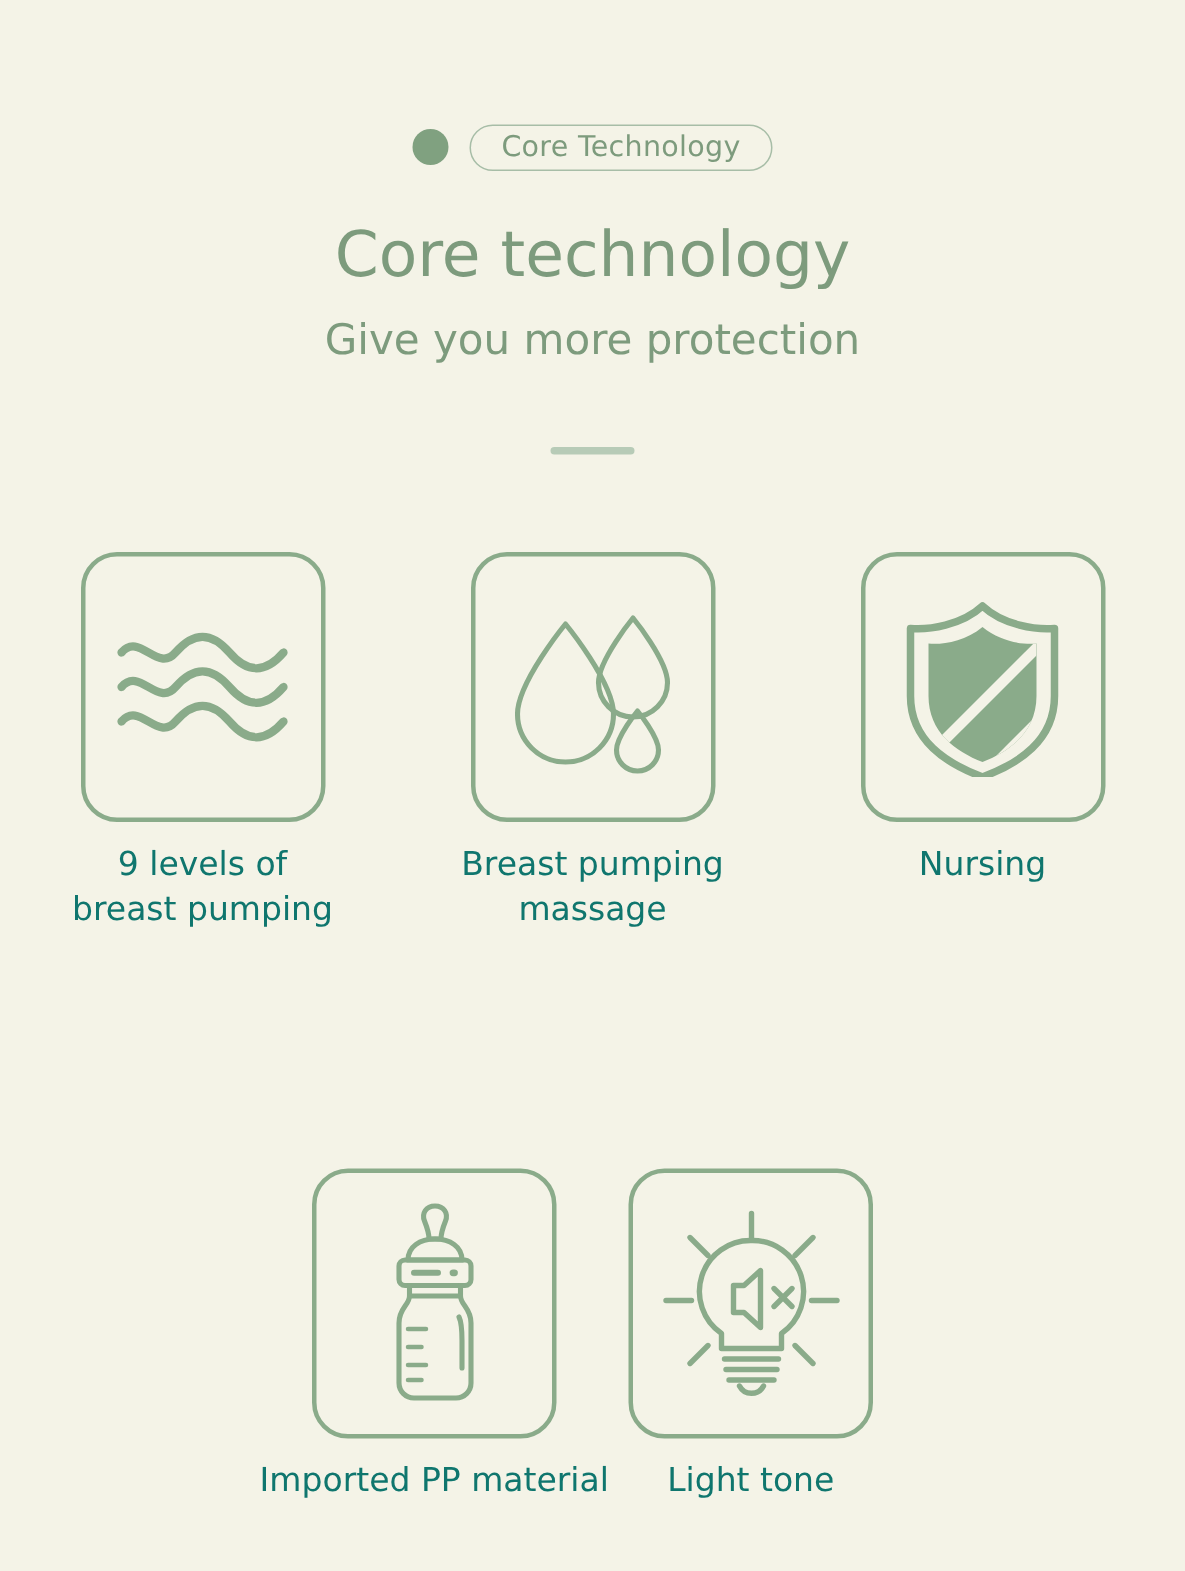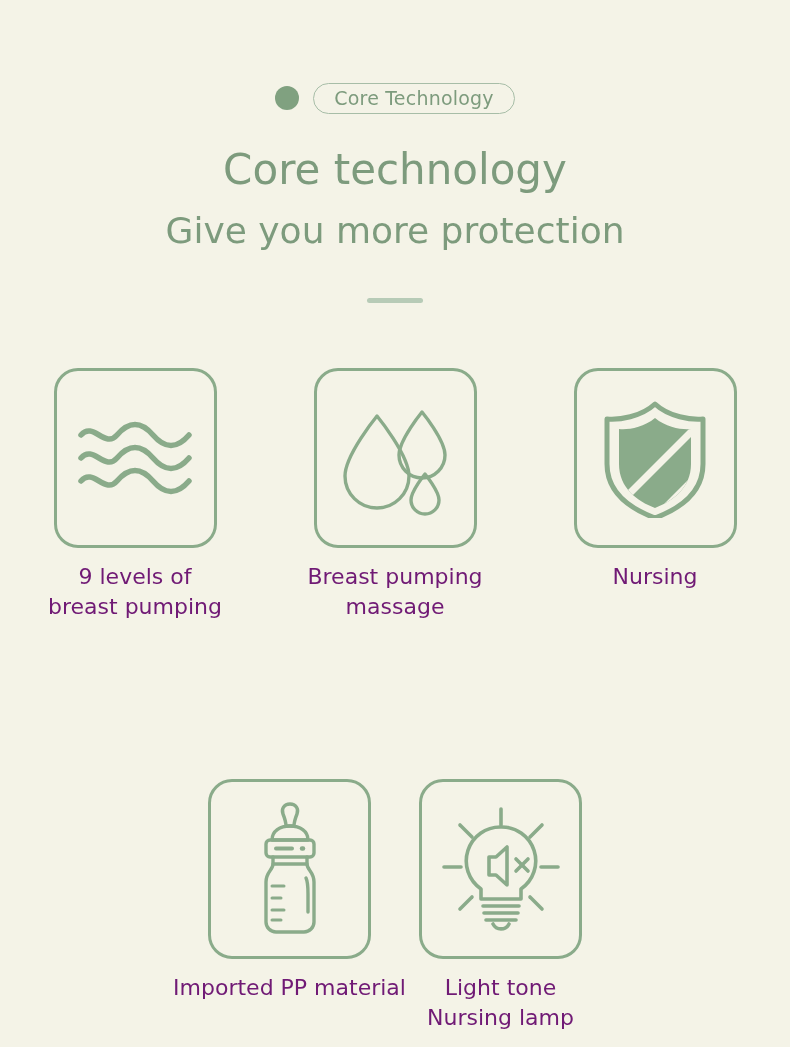--- a/index.html
+++ b/index.html
@@ -60,21 +60,21 @@
     color: #7d9b7d;
     font-weight: 400;
     white-space: nowrap;
   }
   .heading-1 {
     top: 145px;
     font-size: 42px;
   }
   .heading-2 {
     top: 210px;
-    font-size: 36px;
+    font-size: 28px;
   }
   .divider {
     position: absolute;
     top: 298px;
     left: 367px;
     width: 56px;
     height: 5px;
     border-radius: 3px;
     background: #b7cbb7;
   }
@@ -112,21 +112,21 @@
     justify-content: center;
   }
   .icon-card svg {
     display: block;
   }
   .caption {
     margin-top: 14px;
     text-align: center;
     font-size: 22px;
     line-height: 1.35;
-    color: #701a75;
+    color: #0f766e;
     white-space: nowrap;
   }
   .caption .line {
     display: block;
   }
 </style>
 </head>
 <body>
 
 <div class="badge-row">
@@ -260,18 +260,17 @@
             <path d="M53 119 A9 9 0 0 0 69 119"></path>
 
             <path d="M49 52 L56 52 L67 42 L67 80 L56 70 L49 70 Z"></path>
             <line x1="76" y1="54" x2="88" y2="66"></line>
             <line x1="88" y1="54" x2="76" y2="66"></line>
           </g>
         </svg>
       </div>
       <div class="caption">
         <span class="line">Light tone</span>
-        <span class="line">Nursing lamp</span>
       </div>
     </div>
 
   </div>
 </div>
 
 </body></html>

